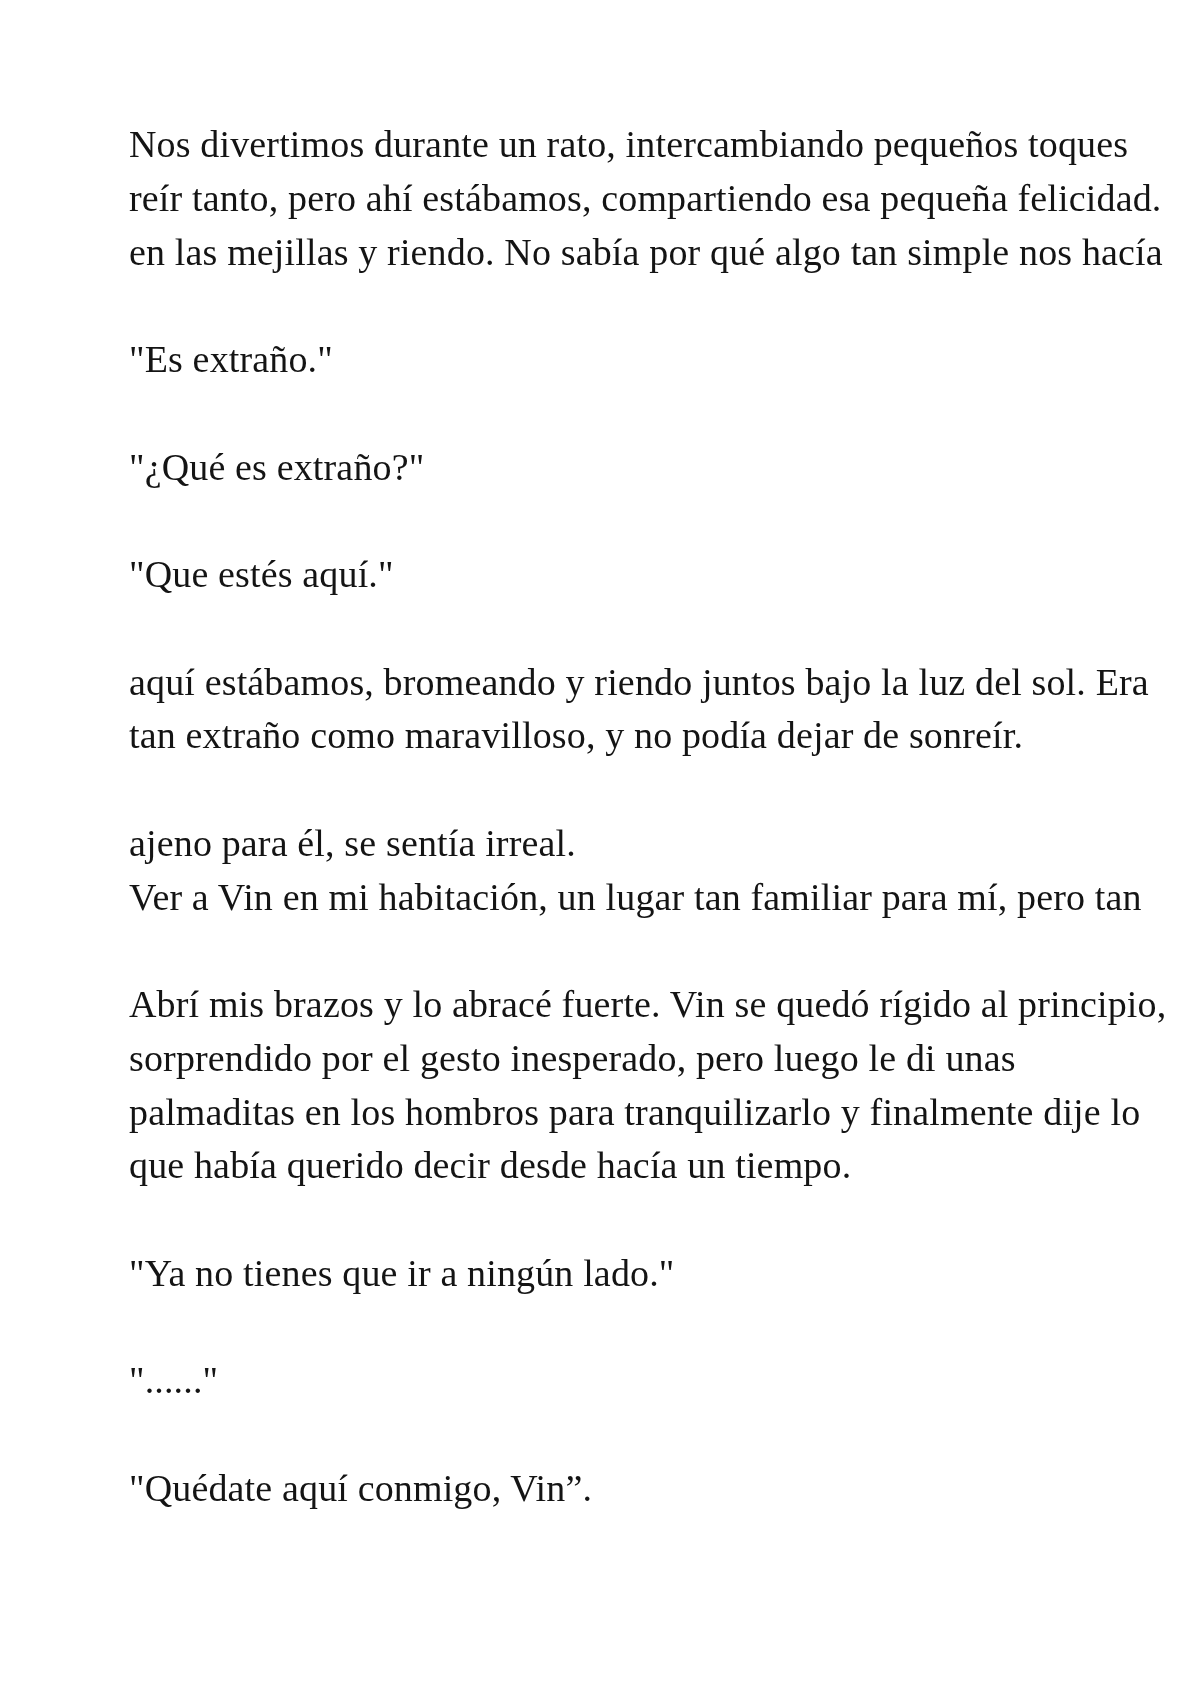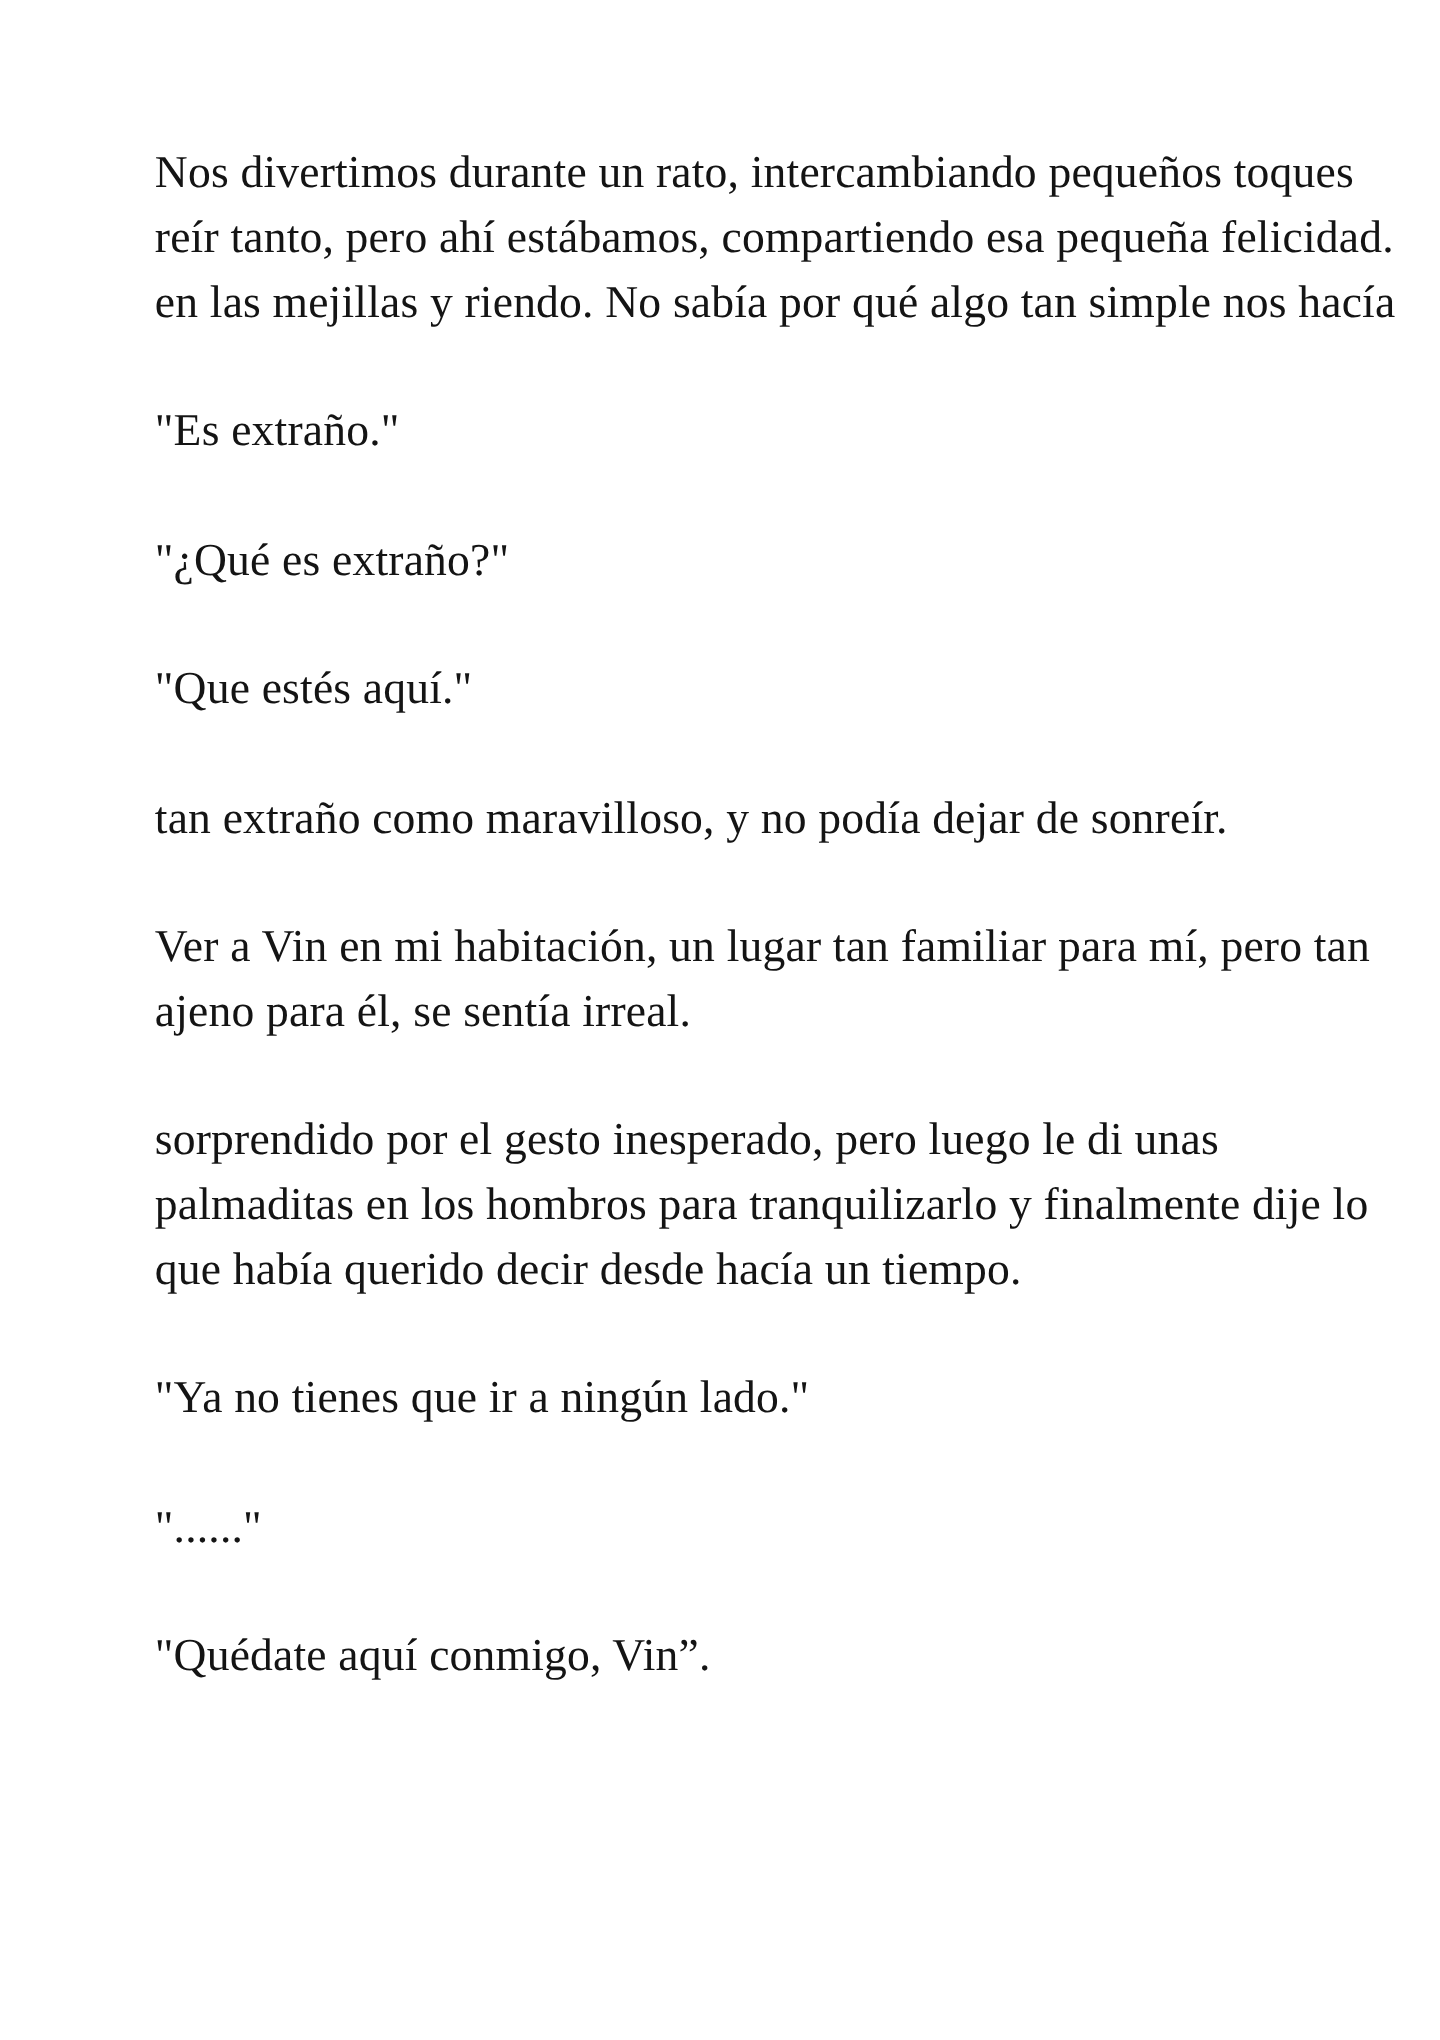--- a/index.html
+++ b/index.html
@@ -49,29 +49,31 @@
 
   <p class="para">
     <span class="line">"¿Qué es extraño?"</span>
   </p>
 
   <p class="para">
     <span class="line">"Que estés aquí."</span>
   </p>
 
   <p class="para">
+    <span class="line">aquí estábamos, bromeando y riendo juntos bajo la luz del sol. Era</span>
     <span class="line">tan extraño como maravilloso, y no podía dejar de sonreír.</span>
   </p>
 
   <p class="para">
+    <span class="line">ajeno para él, se sentía irreal.</span>
     <span class="line">Ver a Vin en mi habitación, un lugar tan familiar para mí, pero tan</span>
-    <span class="line">ajeno para él, se sentía irreal.</span>
   </p>
 
   <p class="para">
+    <span class="line">Abrí mis brazos y lo abracé fuerte. Vin se quedó rígido al principio,</span>
     <span class="line">sorprendido por el gesto inesperado, pero luego le di unas</span>
     <span class="line">palmaditas en los hombros para tranquilizarlo y finalmente dije lo</span>
     <span class="line">que había querido decir desde hacía un tiempo.</span>
   </p>
 
   <p class="para">
     <span class="line">"Ya no tienes que ir a ningún lado."</span>
   </p>
 
   <p class="para">

